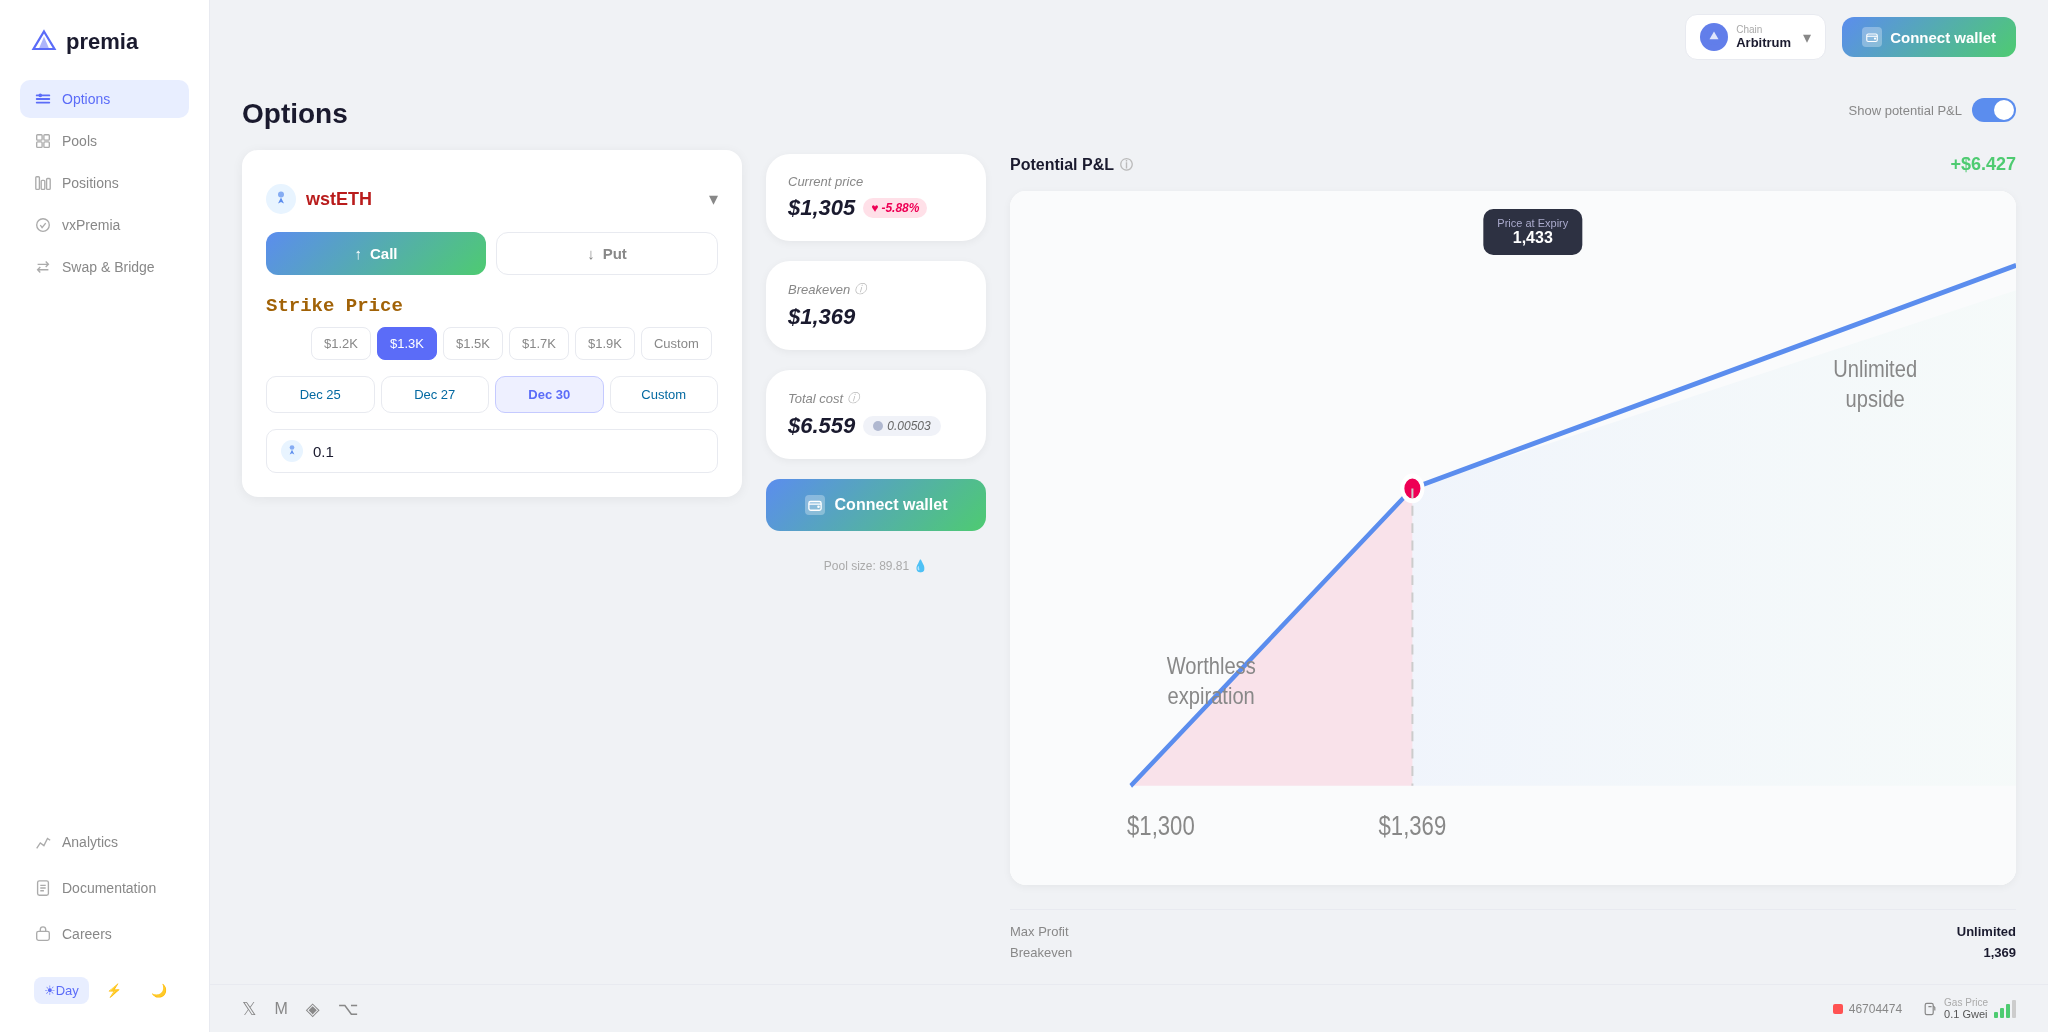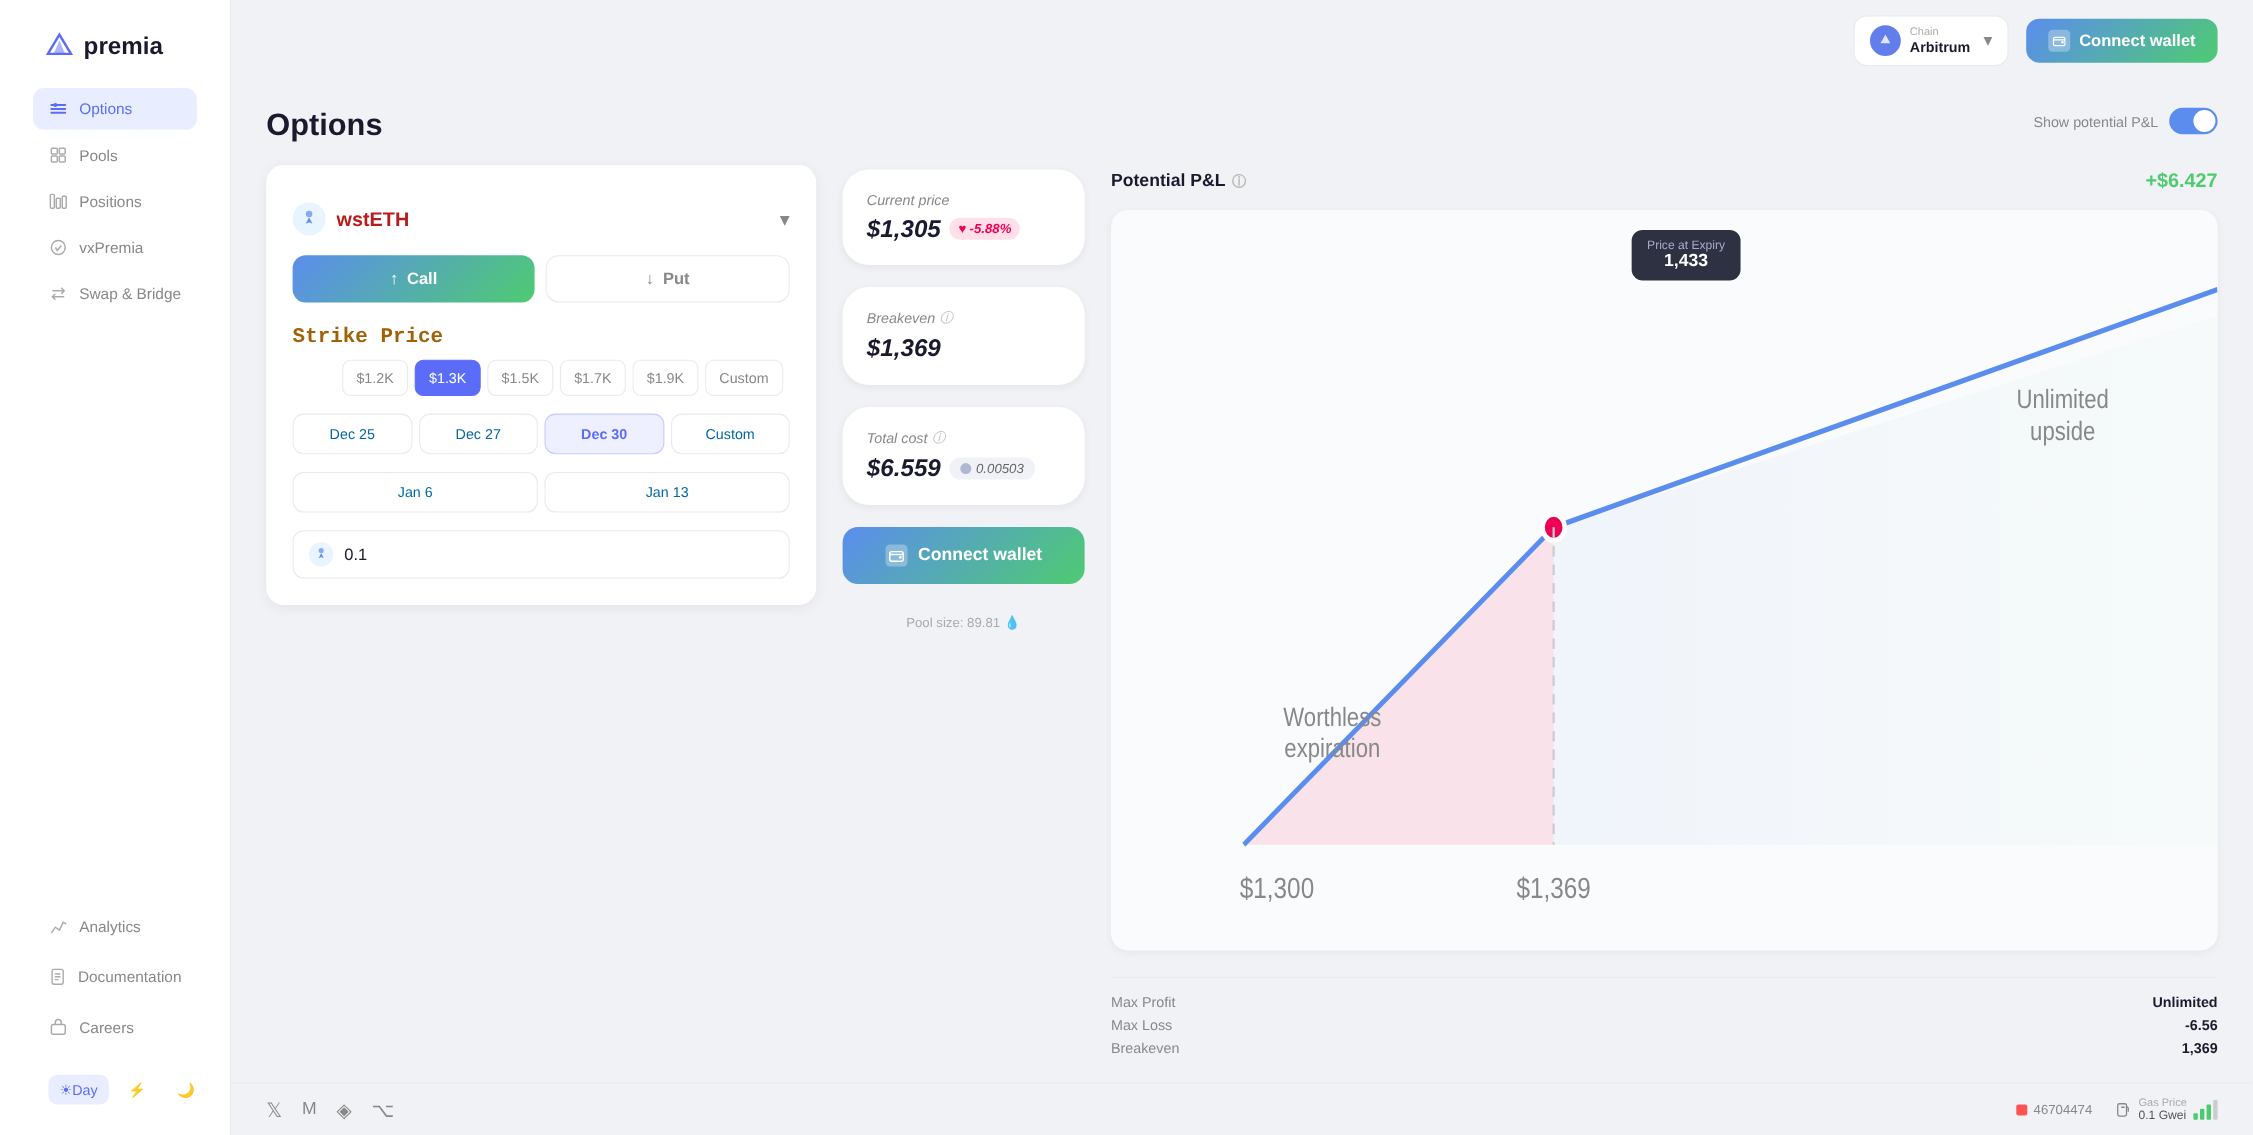--- a/index.html
+++ b/index.html
@@ -1,21 +1,21 @@
 <!DOCTYPE html>
 <html><head>
   <meta charset="utf-8">
   <style>
     * { margin: 0; padding: 0; box-sizing: border-box; }
     body { font-family: -apple-system, BlinkMacSystemFont, 'Segoe UI', sans-serif; background: #f0f2f5; display: flex; height: 100vh; overflow: hidden; }
 
     
     .sidebar {
       width: 210px; min-width: 210px; background: #fff; display: flex; flex-direction: column;
-      padding: 20px 30px; border-right: 1px solid #e8eaf0; height: 100vh;
+      padding: 20px 20px; border-right: 1px solid #e8eaf0; height: 100vh;
     }
     .logo { display: flex; align-items: center; gap: 8px; padding: 8px 10px 24px; }
     .logo-icon { width: 28px; height: 28px; }
     .logo-text { font-size: 22px; font-weight: 700; color: #1a1a2e; }
     .nav-item {
       display: flex; align-items: center; gap: 10px; padding: 10px 14px;
       border-radius: 10px; cursor: pointer; margin-bottom: 4px; color: #888; font-size: 14px; font-weight: 500;
     }
     .nav-item.active { background: #e8eeff; color: #5b6cf8; }
     .nav-item .nav-icon { width: 18px; height: 18px; opacity: 0.7; }
@@ -388,28 +388,20 @@
           <button class="expiry-btn">
             <span>Dec 27</span>
           </button>
           <button class="expiry-btn active">
             <span>Dec 30</span>
           </button>
           <button class="expiry-btn">
             <span>Custom</span>
           </button>
         </div>
-        <div class="expiry-grid-2">
-          <button class="expiry-btn">
-            <span>Jan 6</span>
-          </button>
-          <button class="expiry-btn">
-            <span>Jan 13</span>
-          </button>
-        </div>
 
         <div class="size-input">
           <div class="size-asset-logo">
             <svg width="14" height="14" viewBox="0 0 24 24" fill="none">
               <circle cx="12" cy="6" r="4" fill="#5b8dee" opacity="0.7"></circle>
               <path d="M12 10 L8 18 L12 16 L16 18 Z" fill="#5b8dee"></path>
             </svg>
           </div>
           <span class="size-value">0.1</span>
         </div>
@@ -522,24 +514,20 @@
         </svg>
       </div>
 
       <div class="pnl-stats">
         <div class="divider"></div>
         <div class="pnl-stat-row">
           <span class="pnl-stat-label">Max Profit</span>
           <span class="pnl-stat-value">Unlimited</span>
         </div>
         <div class="pnl-stat-row">
-          <span class="pnl-stat-label">Max Loss</span>
-          <span class="pnl-stat-value">-6.56</span>
-        </div>
-        <div class="pnl-stat-row">
           <span class="pnl-stat-label">Breakeven</span>
           <span class="pnl-stat-value">1,369</span>
         </div>
       </div>
     </div>
 
   </div>
 
   <div class="footer">
     <div class="social-links">

